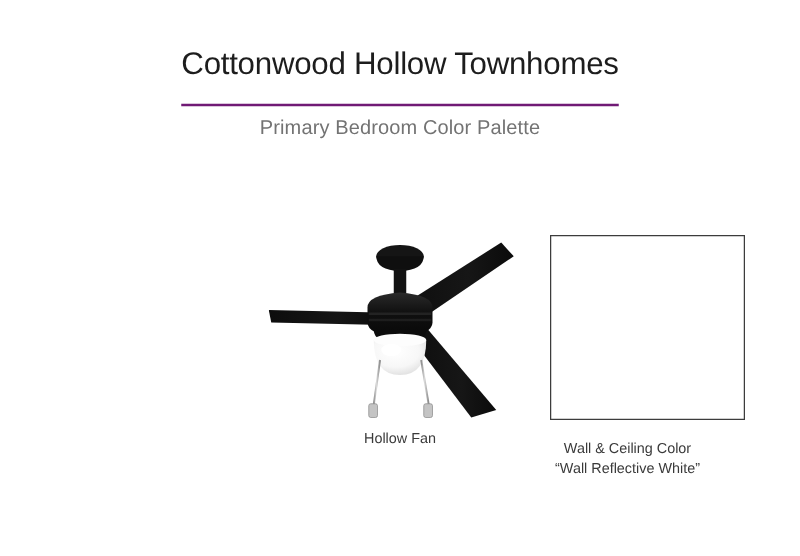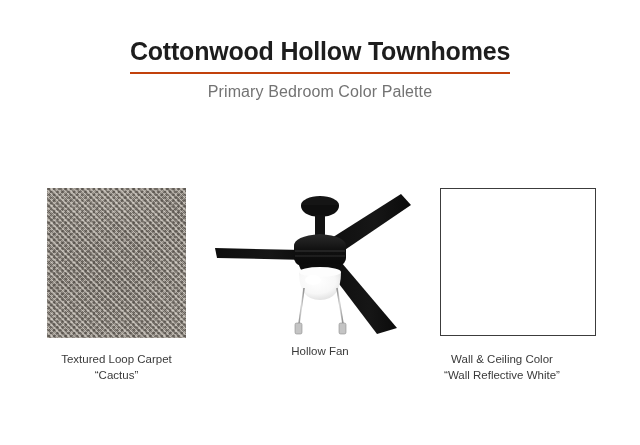--- a/index.html
+++ b/index.html
@@ -25,27 +25,27 @@
   
   .header {
     position: absolute;
     top: 38px;
     left: 0;
     width: 640px;
     text-align: center;
   }
   .title {
     font-size: 25px;
-    font-weight: 700;
+    font-weight: 400;
     letter-spacing: -0.2px;
     color: #1d1d1d;
     line-height: 1.1;
     display: inline-block;
-    border-bottom: 2px solid #c2410c;
-    padding-bottom: 6px;
+    border-bottom: 2px solid #701a75;
+    padding-bottom: 17px;
   }
   .subtitle {
     margin-top: 9px;
     font-size: 16px;
     font-weight: 400;
     color: #737373;
     letter-spacing: 0.1px;
   }
 
   
@@ -127,27 +127,20 @@
 
 <div class="board">
 
   <div class="header">
     <div class="title">Cottonwood Hollow Townhomes</div>
     <div class="subtitle">Primary Bedroom Color Palette</div>
   </div>
 
   <div class="swatch-row">
 
-    <div class="cell cell-carpet">
-      <div class="carpet"></div>
-      <div class="caption">
-        <div class="nowrap">Textured Loop Carpet</div>
-        <div class="nowrap">“Cactus”</div>
-      </div>
-    </div>
 
     <div class="cell cell-fan">
       <div class="fan-wrap">
         <svg class="fan-svg" width="210" height="152" viewBox="0 0 210 152" xmlns="http://www.w3.org/2000/svg">
           <defs>
             <radialGradient id="domeGrad" cx="42%" cy="33%" r="72%">
               <stop offset="0%" stop-color="#ffffff"></stop>
               <stop offset="62%" stop-color="#f7f7f7"></stop>
               <stop offset="100%" stop-color="#dedede"></stop>
             </radialGradient>

